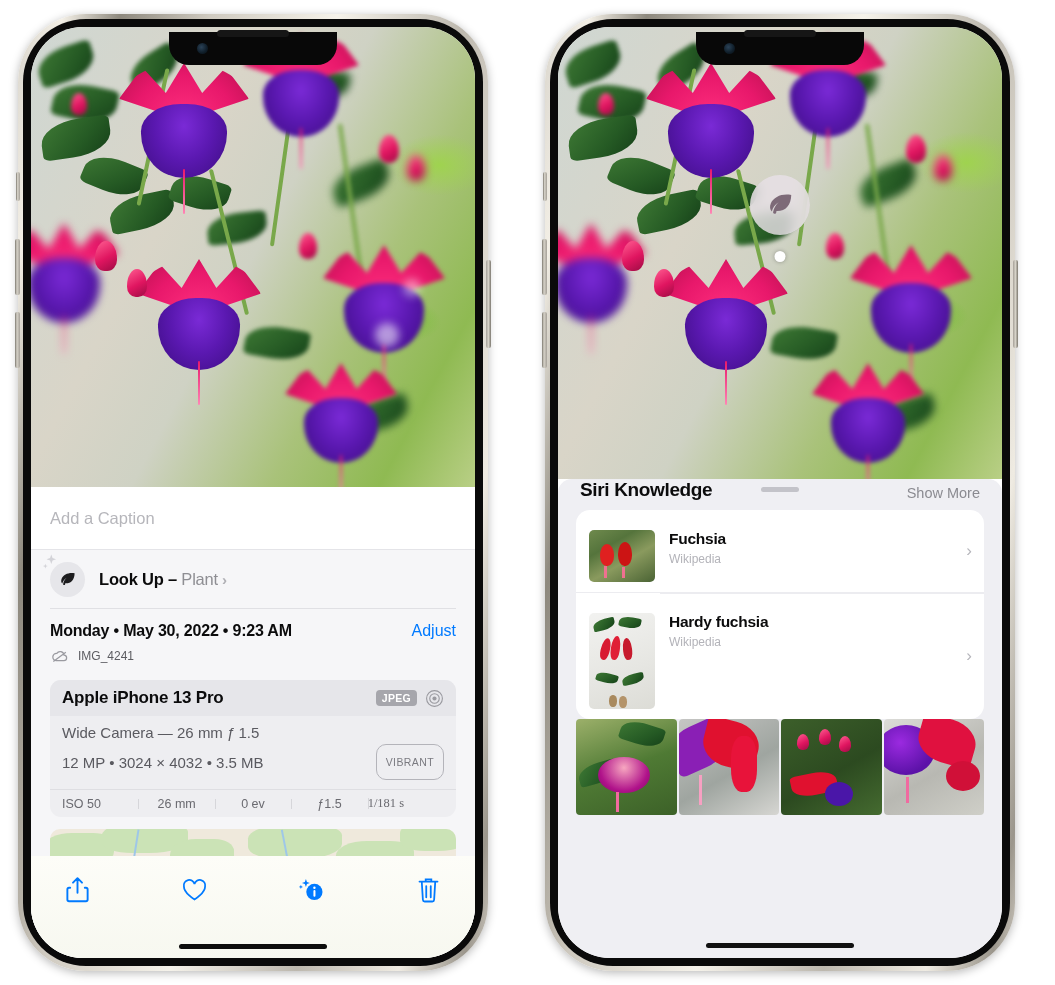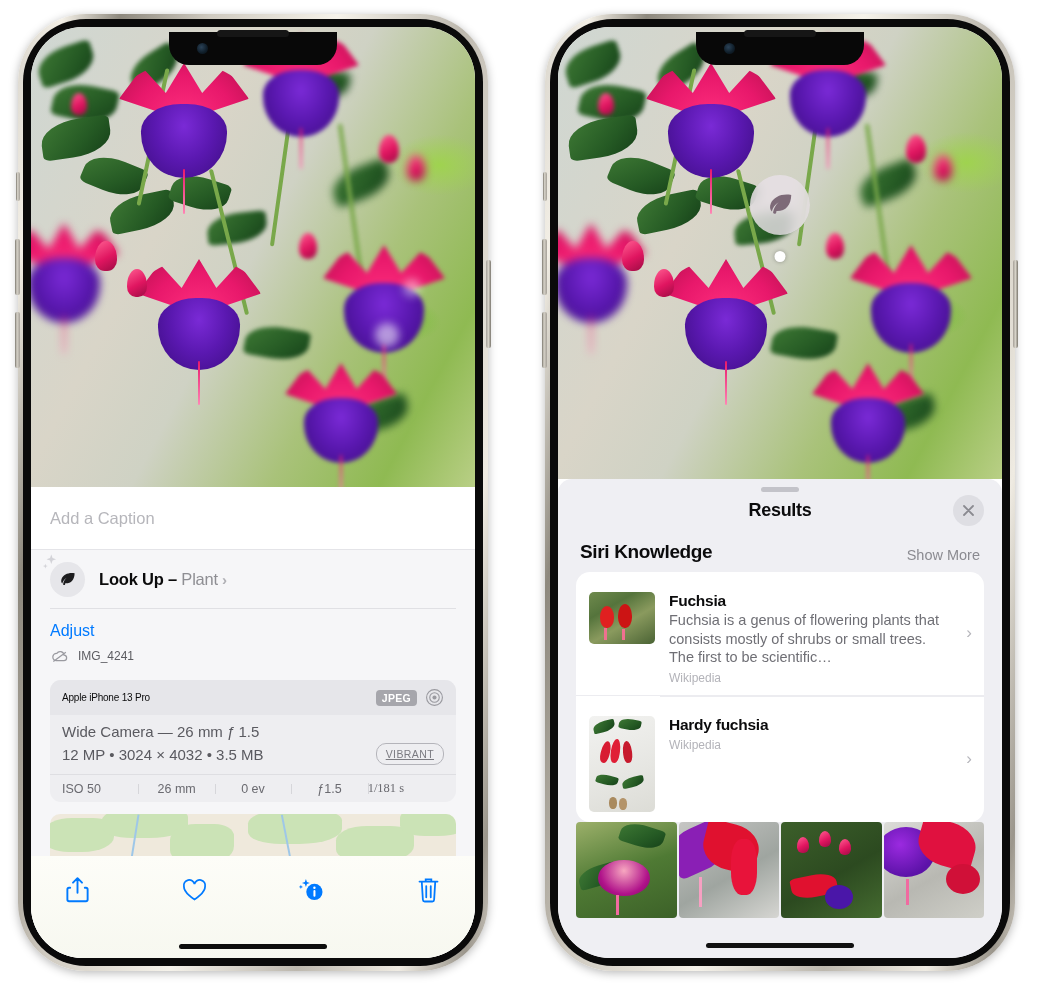--- a/index.html
+++ b/index.html
@@ -109,31 +109,31 @@
   .meta-row1{display:flex;align-items:baseline;justify-content:space-between;}
   .meta-date{font-size:16px;font-weight:700;color:#0b0b0c;letter-spacing:-.2px;}
   .adjust{font-size:16px;color:#007aff;}
   .meta-row2{display:flex;align-items:center;margin-top:6px;gap:8px;}
   .meta-row2 svg{width:20px;height:20px;flex:none;}
   .filename{font-size:12px;color:#5c5c61;}
 
   .exif-card{margin:14px 19px 0;background:#eeeef1;border-radius:11px;overflow:hidden;}
   .exif-head{display:flex;align-items:center;justify-content:space-between;
     padding:8px 12px;background:#e6e6ea;}
-  .exif-device{font-size:10px;font-weight:400;color:#0b0b0c;letter-spacing:-.2px;}
+  .exif-device{font-size:17px;font-weight:700;color:#0b0b0c;letter-spacing:-.2px;}
   .exif-head-right{display:flex;align-items:center;gap:8px;}
   .jpeg{background:#a6a6ac;color:#fff;font-size:10.5px;font-weight:700;
     padding:2px 6px;border-radius:4px;letter-spacing:.3px;}
   .aperture-ic{width:19px;height:19px;}
   .exif-body{padding:8px 12px 9px;}
   .exif-l1{font-size:15px;color:#5a5a60;}
   .exif-l2{display:flex;align-items:center;justify-content:space-between;margin-top:3px;}
   .exif-l2 span.t{font-size:15px;color:#5a5a60;}
   .vibrant{border:1px solid #b4b4ba;color:#7b7b81;border-radius:10px;
-    font-size:10.5px;padding:4px 9px;letter-spacing:.4px;text-decoration:underline;}
+    font-size:10.5px;padding:11px 9px;letter-spacing:.4px;}
   .exif-foot{display:flex;align-items:center;border-top:1px solid #dedee2;
     padding:6px 12px;}
   .exif-foot div{flex:1;text-align:center;font-size:12.5px;color:#6a6a70;position:relative;}
   .exif-foot div:first-child{text-align:left;}
   .exif-foot div:last-child{text-align:left;font-family:Liberation Serif, serif;}
   .exif-foot div+div::before{content:"";position:absolute;left:0;top:2px;bottom:2px;width:1px;background:#d6d6da;}
 
   .map{margin:12px 19px 0;height:96px;border-radius:10px;overflow:hidden;position:relative;
     background:#efe9dc;}
   .mg{position:absolute;background:#cbe3b6;border-radius:40% 30% 45% 35%;}
@@ -283,20 +283,21 @@
             </svg>
           </div>
           <div class="lu-text">
             <span>Look Up</span><span class="dash"> – </span><span class="lu-sub">Plant</span><span class="lu-chev">›</span>
           </div>
         </div>
         <div class="lu-div"></div>
 
         <div class="meta">
           <div class="meta-row1">
+            <div class="meta-date">Monday • May 30, 2022 • 9:23 AM</div>
             <div class="adjust">Adjust</div>
           </div>
           <div class="meta-row2">
             <svg viewBox="0 0 24 24" aria-hidden="true">
               <path fill="none" stroke="#9a9aa0" stroke-width="1.5" d="M7.2 17.5h9.3a3.3 3.3 0 0 0 .3-6.6 4.7 4.7 0 0 0-8.7-1.9 3.6 3.6 0 0 0-.9 8.5z"></path>
               <line x1="4" y1="18.6" x2="19" y2="7.4" stroke="#9a9aa0" stroke-width="1.5"></line>
             </svg>
             <span class="filename">IMG_4241</span>
           </div>
         </div>
@@ -451,45 +452,36 @@
       <div class="vl-badge">
         <svg viewBox="0 0 24 24" aria-hidden="true">
           <path fill="#7d6a78" d="M21 4c-7.5-1.4-14 1.6-16.3 6.6-1.2 2.6-.7 5.2.8 6.6.5-2.8 2.3-5.6 5.4-7.5-2.3 2-3.9 4.7-4.4 7.9-.1.7.4 1.3 1.1 1.4.7.1 1.3-.4 1.4-1.1.1-.4.1-.8.2-1.1 7.2.3 11.6-4.4 11.8-12.8z"></path>
         </svg>
       </div>
       <div class="vl-dot"></div>
     </div>
 
     <div class="sheet-right">
       <div class="grabber"></div>
-      <div class="res-head">
-        <div class="res-title">Results</div>
-        <div class="close-btn">
-          <svg viewBox="0 0 16 16" aria-hidden="true">
-            <path stroke="#8a8a90" stroke-width="1.9" stroke-linecap="round" d="M3.2 3.2l9.6 9.6M12.8 3.2l-9.6 9.6"></path>
-          </svg>
-        </div>
-      </div>
 
       <div class="sec-head">
         <div class="sec-title">Siri Knowledge</div>
         <div class="show-more">Show More</div>
       </div>
 
       <div class="knowledge">
         <div class="k-item">
           <div class="k-thumb" style="background:linear-gradient(150deg,#6f8a4d 0%,#55743c 30%,#8a9a5e 58%,#4a6334 100%);">
             <div style="position:absolute;left:16%;top:26%;width:14px;height:22px;border-radius:50% 50% 45% 45%;background:#e02020;"></div>
             <div style="position:absolute;left:44%;top:24%;width:14px;height:24px;border-radius:50% 50% 45% 45%;background:#cc1414;"></div>
             <div style="position:absolute;left:22%;top:70%;width:3px;height:12px;background:#f07090;"></div>
             <div style="position:absolute;left:50%;top:72%;width:3px;height:11px;background:#f07090;"></div>
           </div>
           <div class="k-txt">
             <div class="k-name">Fuchsia</div>
-            <div class="k-desc">Fuchsia is a genus of flowering plants that consists mostly of shrubs or small trees. The first to be scientific…</div>
             <div class="k-src">Wikipedia</div>
           </div>
           <div class="k-chev">›</div>
         </div>
 
         <div class="k-item">
           <div class="k-thumb tall" style="background:linear-gradient(160deg,#f2f2f0,#e6e6e2 60%,#dcdcd6 100%);">
             <div class="leaf" style="left:6%;top:6%;width:22px;height:11px;transform:rotate(-14deg);"></div>
             <div class="leaf" style="left:46%;top:4%;width:22px;height:11px;transform:rotate(12deg);"></div>
             <div class="leaf" style="left:10%;top:62%;width:22px;height:10px;transform:rotate(16deg);"></div>

